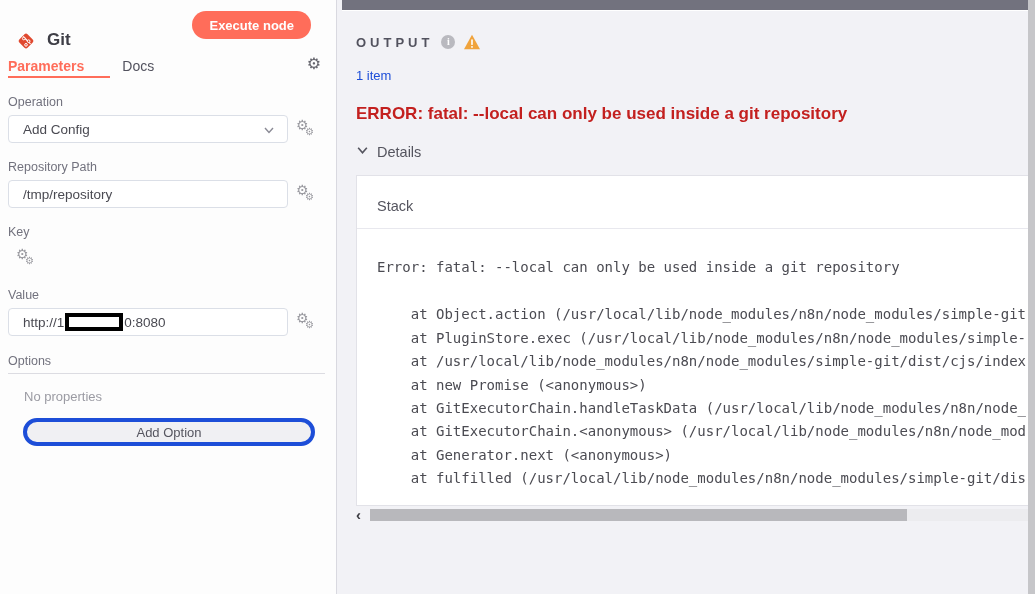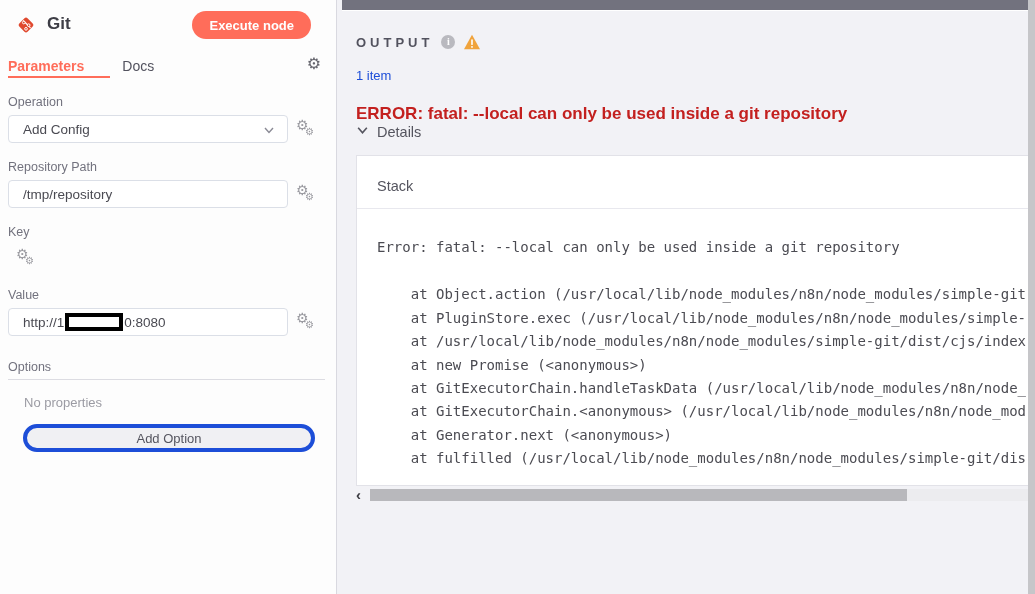--- a/index.html
+++ b/index.html
@@ -9,21 +9,21 @@
     background: #f2f2f6;
     position: relative;
     color: #4b4b52;
   }
 
   
   .left-panel {
     position: absolute; left: 0; top: 0; width: 337px; height: 594px;
     background: #fdfdfd; border-right: 1px solid #d9d9e0;
   }
-  .panel-header { position: relative; height: 50px; padding: 14px 16px 0 16px; display: flex; align-items: flex-start; }
+  .panel-header { position: relative; height: 50px; padding: 30px 16px 0 16px; display: flex; align-items: flex-start; }
   .git-icon { width: 20px; height: 20px; margin-right: 11px; margin-top: 1px; }
   .node-title { font-size: 17px; font-weight: 700; color: #3e3e46; }
   .execute-btn {
     position: absolute; right: 25px; top: 11px; height: 28px; padding: 0 17px;
     border: none; border-radius: 14px; background: #ff6d5a; color: #fff;
     font-family: "Liberation Sans", sans-serif; font-size: 13px; font-weight: 700; cursor: pointer;
   }
   .tabs { position: relative; display: flex; padding: 8px 16px 0 8px; height: 28px; }
   .tab { font-size: 14px; padding: 0 12px 9px 12px; cursor: pointer; color: #52525e; }
   .tab.active { color: #ff6d5a; font-weight: 700; border-bottom: 2px solid #ff6d5a; padding-left: 0; margin-left: 0; padding-right: 26px; }
@@ -36,21 +36,21 @@
     flex: 1; height: 28px; background: #fff; border: 1px solid #dbdfe7; border-radius: 4px;
     display: flex; align-items: center; padding: 0 14px; font-size: 13.5px; color: #4a4a52;
     position: relative; overflow: hidden; white-space: nowrap;
   }
   .select-chevron { position: absolute; right: 12px; top: 8px; color: #8a8a95; }
   .gears-icon { width: 33px; text-align: center; position: relative; color: #9a9aa0; cursor: pointer; height: 26px; }
   .gears-icon .g1 { font-size: 14px; position: absolute; left: 8px; top: 1px; }
   .gears-icon .g2 { font-size: 10px; position: absolute; left: 17px; top: 10px; }
   .redact-box { display: inline-block; width: 58px; height: 18px; border: 4px solid #000; background: #fff; margin: 0 1px; vertical-align: middle; }
 
-  .options-label { font-size: 12.5px; color: #72727e; margin-top: 24px; padding-bottom: 5px; border-bottom: 1px solid #dcdce2; margin-right: -4px; }
+  .options-label { font-size: 12.5px; color: #72727e; margin-top: 18px; padding-bottom: 5px; border-bottom: 1px solid #dcdce2; margin-right: -4px; }
   .no-props { font-size: 13px; color: #9b9ba3; margin: 15px 0 0 16px; }
   .add-option-btn {
     display: block; width: 292px; margin: 14px auto 0 15px; height: 28px;
     border: 4px solid #1d4ed8; border-radius: 14px; background: #f0f0f3; color: #55555f;
     font-family: "Liberation Sans", sans-serif; font-size: 13px; cursor: pointer;
   }
 
   
   .right-panel { position: absolute; left: 342px; top: 0; width: 690px; height: 594px; background: #f2f2f6; }
   .top-bar { height: 11px; background: #72727e; border-bottom: 1px solid #ffffff; }
@@ -58,21 +58,21 @@
   .output-header { display: flex; align-items: center; margin-top: 23px; }
   .output-title { font-size: 13px; font-weight: 700; letter-spacing: 4px; color: #52525e; }
   .info-icon {
     width: 14px; height: 14px; border-radius: 50%; background: #b9b9bf; color: #fff;
     font-size: 10px; font-weight: 700; text-align: center; line-height: 14px;
     margin-left: 8px; font-family: "Liberation Serif", serif;
   }
   .warn-icon { margin-left: 8px; width: 18px; height: 16px; }
   .items-count { font-size: 13px; color: #1d4ed8; margin-top: 18px; }
   .error-banner { font-size: 17px; font-weight: 700; color: #c3201f; margin-top: 21px; }
-  .details-toggle { display: flex; align-items: flex-start; font-size: 14.5px; color: #54545e; cursor: pointer; }
+  .details-toggle { display: flex; align-items: flex-start; margin-top: 20px; font-size: 14.5px; color: #54545e; cursor: pointer; }
   .details-toggle svg { margin-right: 8px; }
 
   .stack-card {
     margin-top: 15px; width: 676px; background: #fff;
     border: 1px solid #e2e2e8; border-radius: 0; overflow: hidden;
   }
   .stack-title { font-size: 14.5px; color: #54545e; padding: 22px 0 14px 20px; border-bottom: 1px solid #e8e8ee; }
   .stack-body { padding: 27px 0 14px 20px; overflow: hidden; }
   .stack-line {
     font-family: "DejaVu Sans Mono", monospace; font-size: 14px; line-height: 23.4px;

